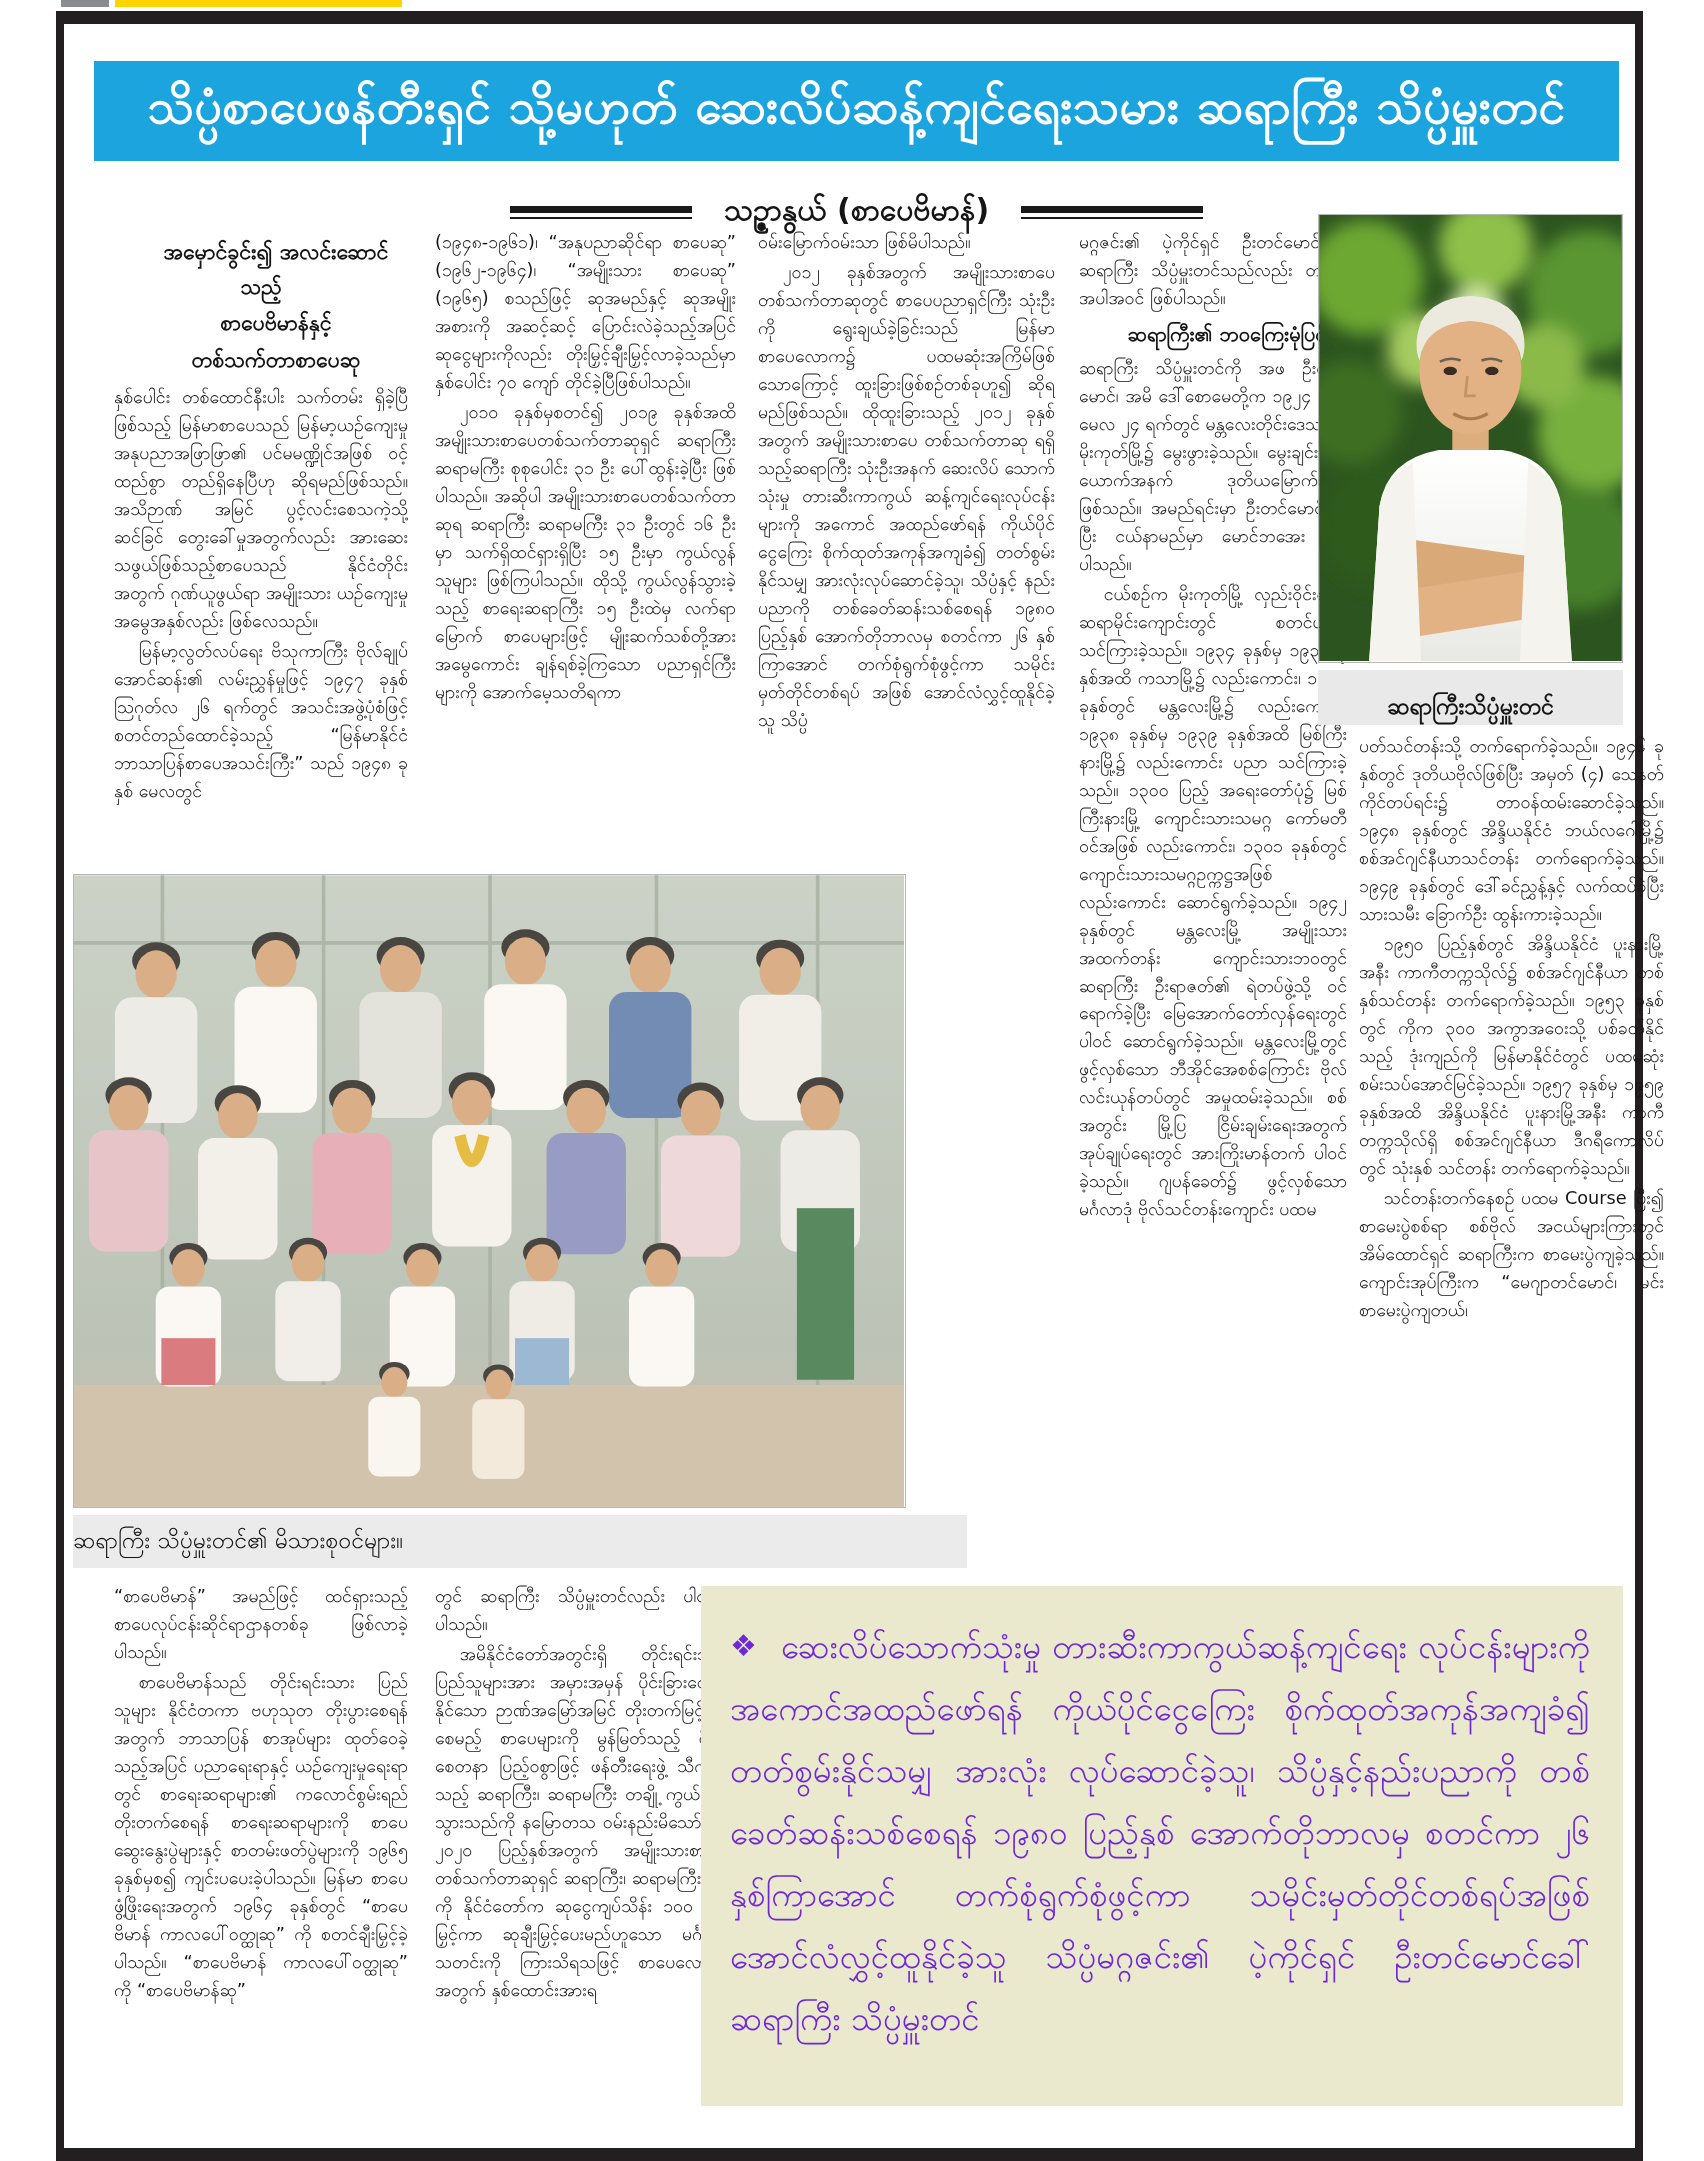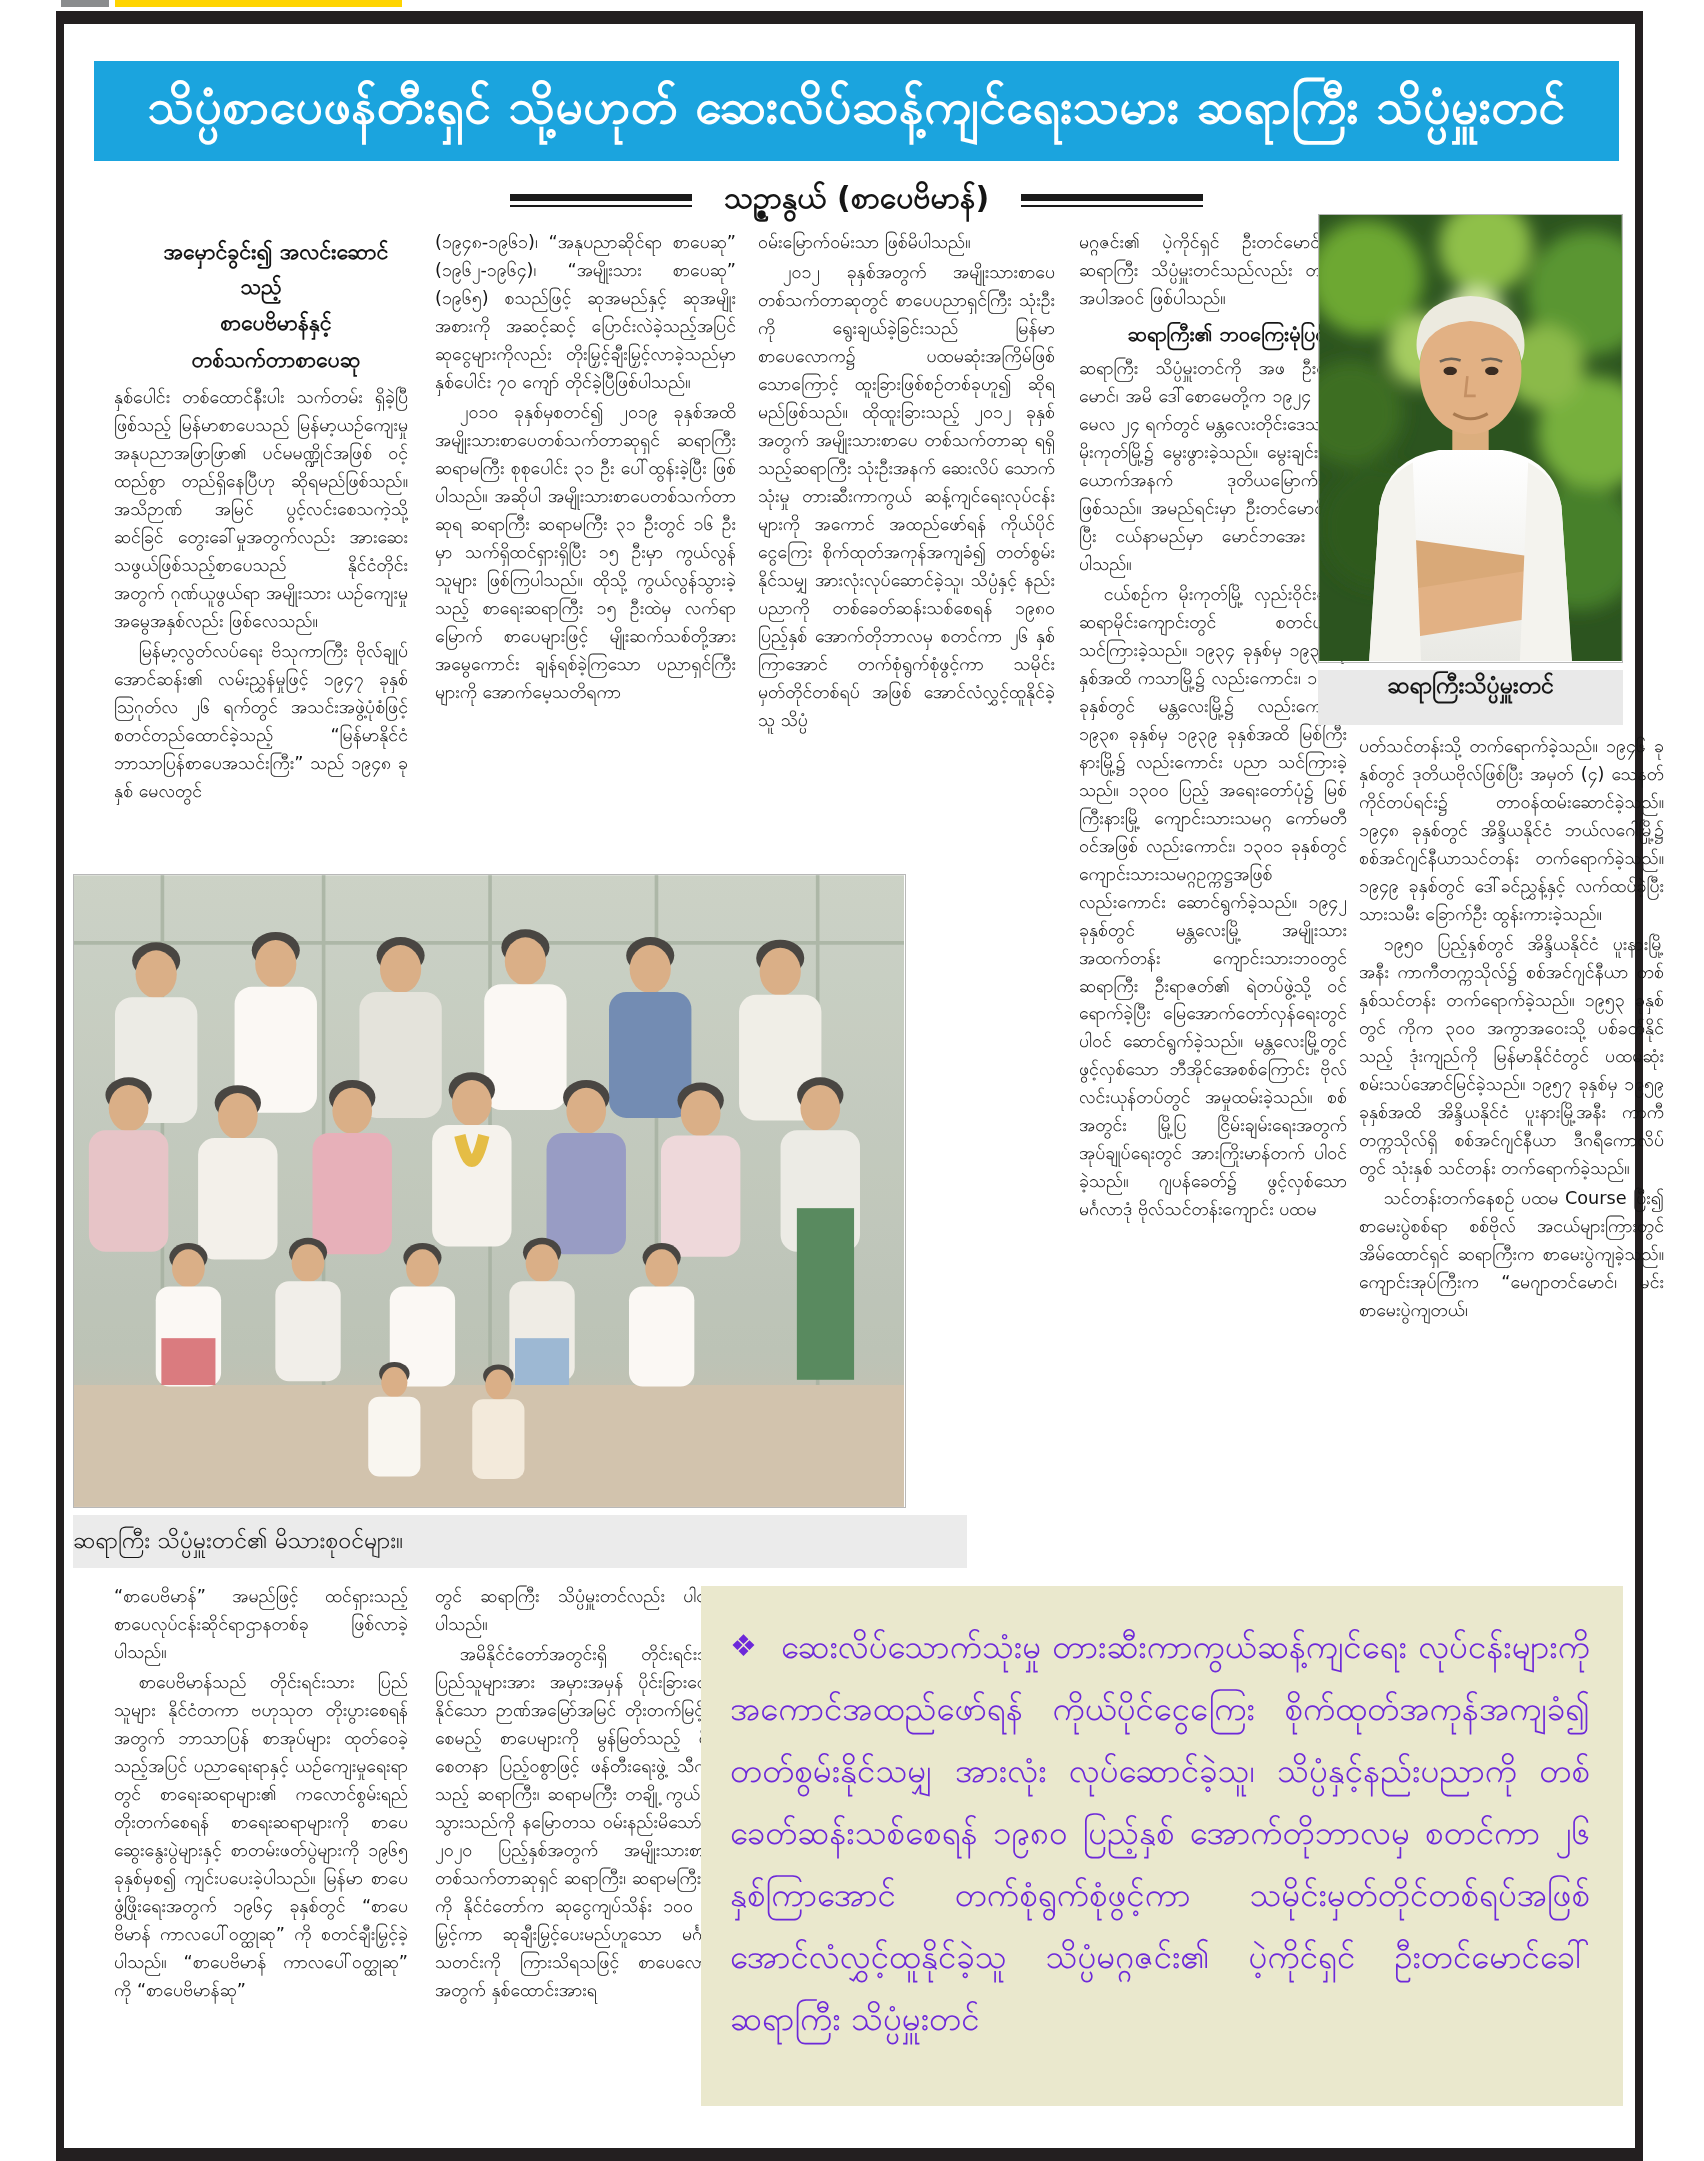--- a/index.html
+++ b/index.html
@@ -10,42 +10,42 @@
   .gray-block{left:61px;top:0;width:48px;height:6.8px;background:#8a8c8e;}
   .yellow-bar{left:115px;top:0;width:287px;height:6.8px;background:#ffd400;}
   
   .frame{left:56px;top:11.4px;width:1571px;height:2124px;border:8.3px solid #231f20;
          border-top-width:13.5px;border-bottom-width:15.6px;background:#ffffff;}
   
   .banner{left:94px;top:61px;width:1525px;height:100px;background:#1ba4de;
           display:flex;align-items:center;justify-content:center;}
   .banner .t{color:#ffffff;font-size:48px;font-weight:bold;white-space:nowrap;letter-spacing:0.5px;}
   
-  .byline-row{left:94px;top:172px;width:1525px;height:57px;display:flex;align-items:center;justify-content:center;gap:32px;}
+  .byline-row{left:94px;top:184px;width:1525px;height:57px;display:flex;align-items:center;justify-content:center;gap:32px;}
   .rulegrp{width:182px;display:flex;flex-direction:column;gap:3.6px;}
   .rulegrp .r1{height:6.8px;background:#1a1a1a;}
   .rulegrp .r2{height:2.1px;background:#1a1a1a;}
   .byline-t{font-size:30px;font-weight:bold;white-space:nowrap;}
   
   .col{overflow:hidden;text-align:justify;font-size:17.7px;line-height:1.58;margin-left:41px;}
   .col p{margin:0 0 2.1px 0;text-indent:1.4em;}
   .col p.noindent{text-indent:0;}
   .subhead{font-weight:bold;text-align:center;font-size:21.3px;line-height:1.62;text-indent:0;margin:0;}
   .subhead4{font-weight:bold;text-align:center;font-size:20px;line-height:1.9;text-indent:0;margin:2.1px 0;}
   .c1t{left:73px;top:235px;width:294px;height:627px;}
   .c2t{left:394px;top:229px;width:301px;height:633px;}
   .c3t{left:717px;top:229px;width:297px;height:633px;}
   .c4t{left:1038px;top:229px;width:268px;height:1348px;}
   .c5t{left:1318px;top:733px;width:305px;height:846px;}
   .b1{left:73px;top:1583px;width:294px;height:556px;}
   .b2{left:394px;top:1583px;width:291px;height:556px;}
   
   .portrait-box{left:1318px;top:214px;width:305px;height:449px;border:1px solid #b8b8b8;box-sizing:border-box;overflow:hidden;}
   .portrait-cap{left:1318px;top:670px;width:305px;height:55px;background:#e9e9e9;
-                display:flex;align-items:flex-start;justify-content:center;font-size:23px;font-weight:bold;}
+                display:flex;align-items:flex-end;justify-content:center;font-size:23px;font-weight:bold;}
   .family-box{left:73px;top:874px;width:833px;height:634px;border:1px solid #b8b8b8;box-sizing:border-box;overflow:hidden;}
   .family-cap{left:73px;top:1515px;width:894px;height:53px;background:#ebebeb;
               display:flex;align-items:center;justify-content:flex-start;font-size:23px;}
   
   .quote-box{left:701px;top:1586px;width:922px;height:520px;background:#eae8cd;box-sizing:border-box;
              padding:30px 33px 21px 29px;overflow:hidden;}
   .quote-inner{font-size:33px;font-weight:normal;line-height:1.88;text-align:justify;color:#6d28d9;}
   .q-bullet{display:inline-block;margin-right:24px;font-size:30px;transform:translateY(-2.1px);}
 </style>
 </head>

